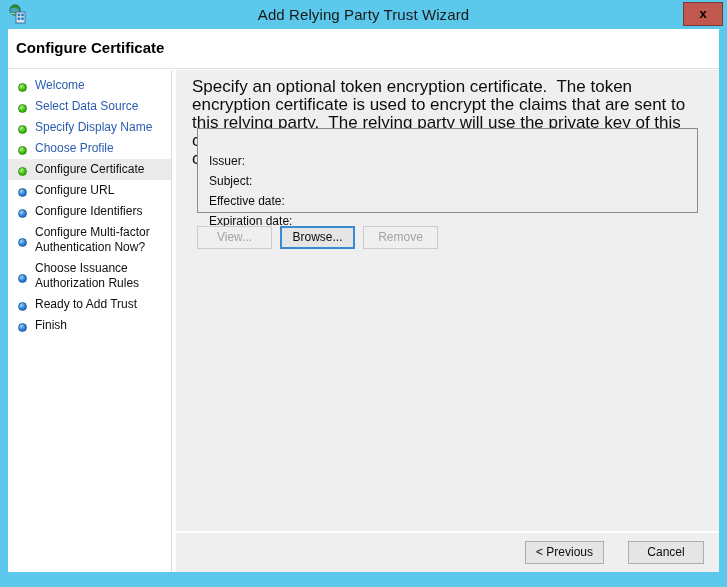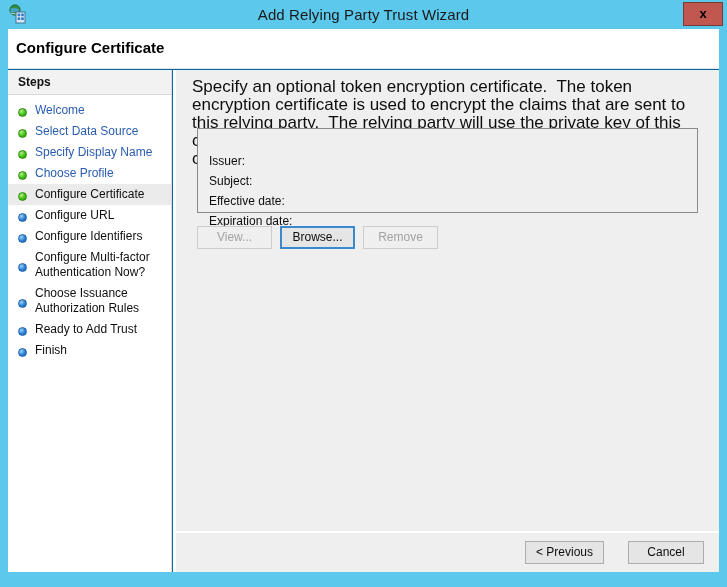--- a/index.html
+++ b/index.html
@@ -54,21 +54,21 @@
     line-height: 22px;
     text-align: center;
     cursor: pointer;
   }
 
   
   #body-frame {
     position: absolute;
     left: 8px; top: 29px;
     width: 711px; height: 543px;
-    background: #0369a1;
+    background: #ffffff;
     overflow: hidden;
   }
 
   
   #page-header {
     position: absolute;
     left: 0; top: 0;
     width: 711px; height: 40px;
     background: #ffffff;
     border-bottom: 1px solid #e3e3e3;
@@ -250,23 +250,20 @@
     <div id="close-button">x</div>
   </div>
 
   <div id="body-frame">
 
     <div id="page-header">
       <div id="page-title">Configure Certificate</div>
     </div>
 
     <div id="sidebar">
-      <div id="steps-header">
-        <div id="steps-header-label">Steps</div>
-      </div>
       <div id="steps-list">
           <div class="step">
             <span class="step-bullet done"></span>
             <span class="step-label link" style="white-space: pre-line;">Welcome</span>
           </div>
           <div class="step">
             <span class="step-bullet done"></span>
             <span class="step-label link" style="white-space: pre-line;">Select Data Source</span>
           </div>
           <div class="step">

